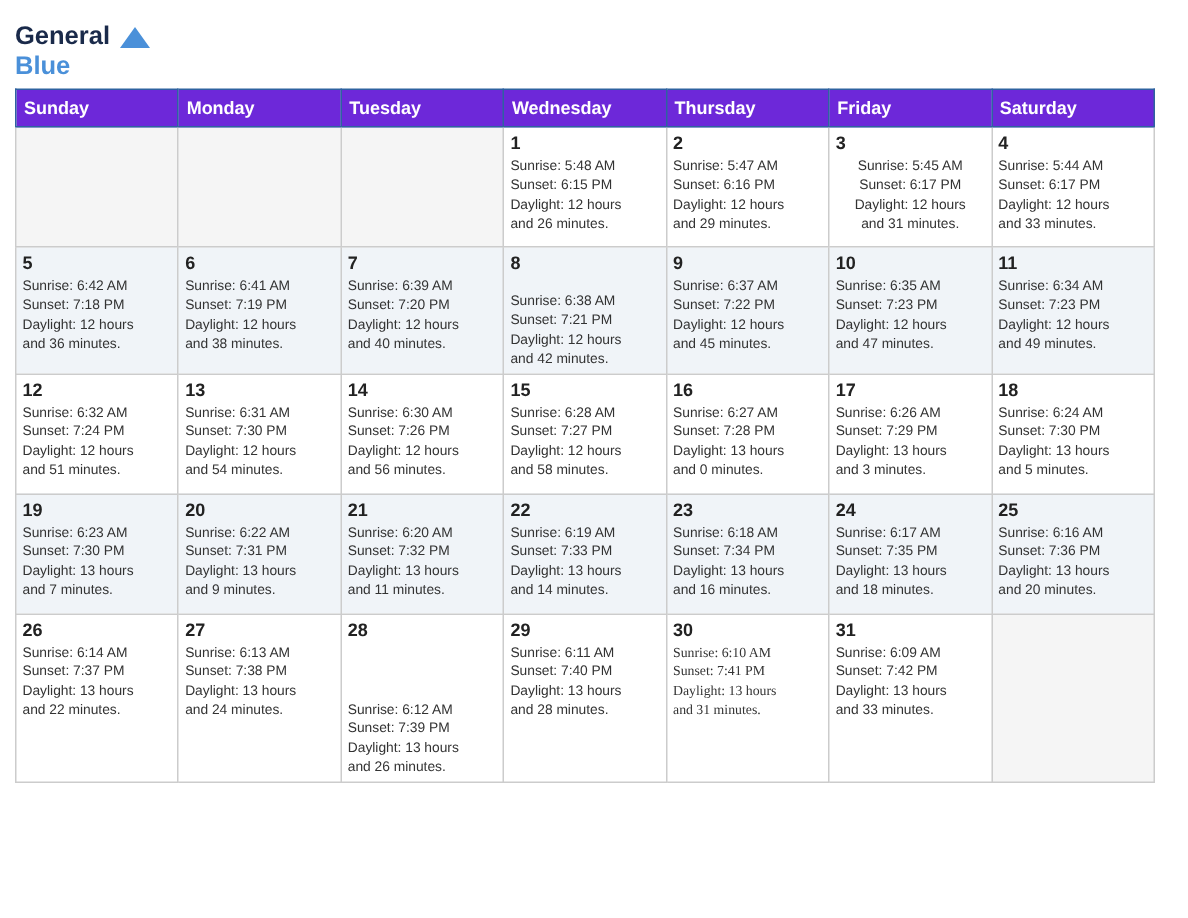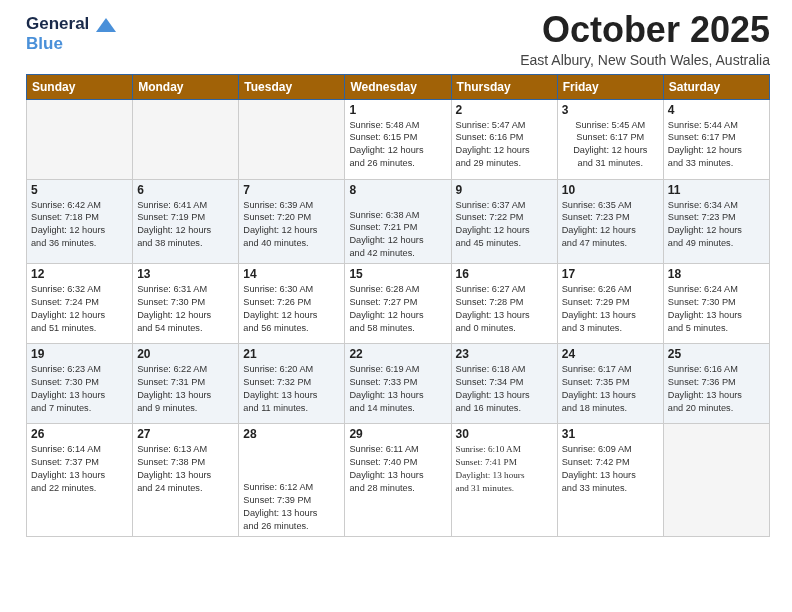--- a/index.html
+++ b/index.html
@@ -6,21 +6,21 @@
     body {
       font-family: Arial, sans-serif;
       background: #fff;
       width: 792px;
       height: 612px;
       overflow: hidden;
     }
     .page {
       width: 784px;
       height: 612px;
-      padding: 10px 14px 10px 26px;
+      padding: 10px 14px 10px 10px;
       background: #fff;
     }
     .header {
       display: flex;
       align-items: flex-start;
       justify-content: space-between;
       margin-bottom: 6px;
     }
     .logo {
       display: flex;
@@ -40,21 +40,21 @@
       font-size: 14px;
       color: #444;
       margin-top: 2px;
     }
     .calendar {
       width: 100%;
       border-collapse: collapse;
       border: 1px solid #bbb;
     }
     .calendar th {
-      background: #a16207;
+      background: #6d28d9;
       color: #fff;
       font-size: 12px;
       font-weight: bold;
       text-align: left;
       padding: 5px 5px;
       border: 1px solid #2e62a0;
     }
     .calendar td {
       width: calc(100% / 7);
       vertical-align: top;
@@ -89,24 +89,20 @@
     <div class="logo">
       <div>
         <div style="font-size:17px;font-weight:bold;color:#1a2a4a;line-height:1.15;">
           General
           <svg style="display:inline-block;vertical-align:middle;margin-left:2px;" width="20" height="14" viewBox="0 0 20 14">
             <polygon points="0,14 10,0 20,14" fill="#4a90d9"></polygon>
           </svg>
         </div>
         <div style="font-size:17px;font-weight:bold;color:#4a90d9;line-height:1.15;">Blue</div>
       </div>
-    </div>
-    <div class="title-block">
-      <div class="month-title">October 2025</div>
-      <div class="subtitle">East Albury, New South Wales, Australia</div>
     </div>
   </div>
 
   <table class="calendar">
     <thead>
       <tr>
         <th>Sunday</th>
         <th>Monday</th>
         <th>Tuesday</th>
         <th>Wednesday</th>

